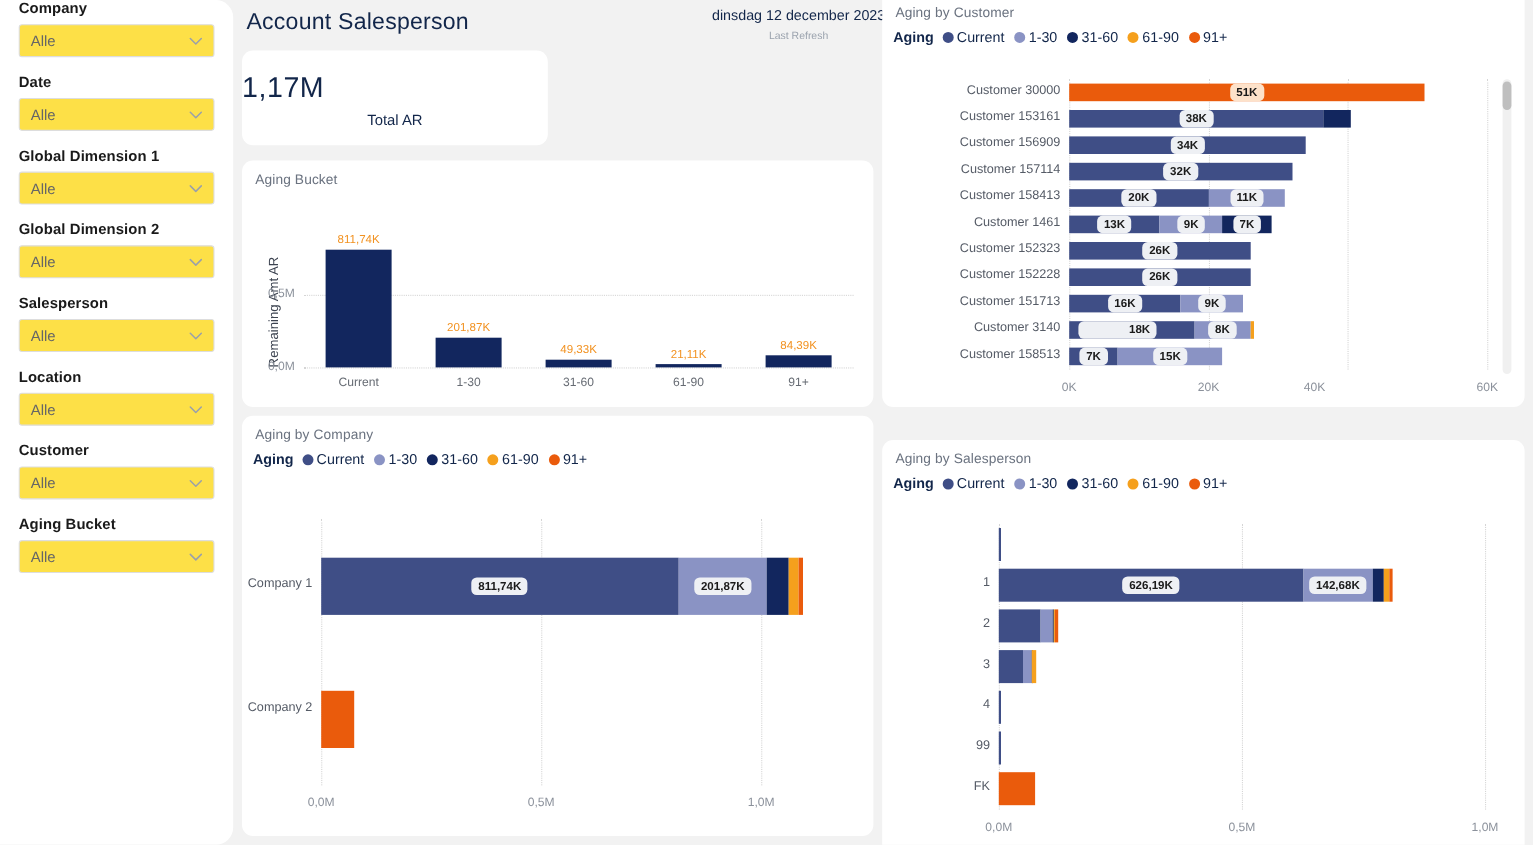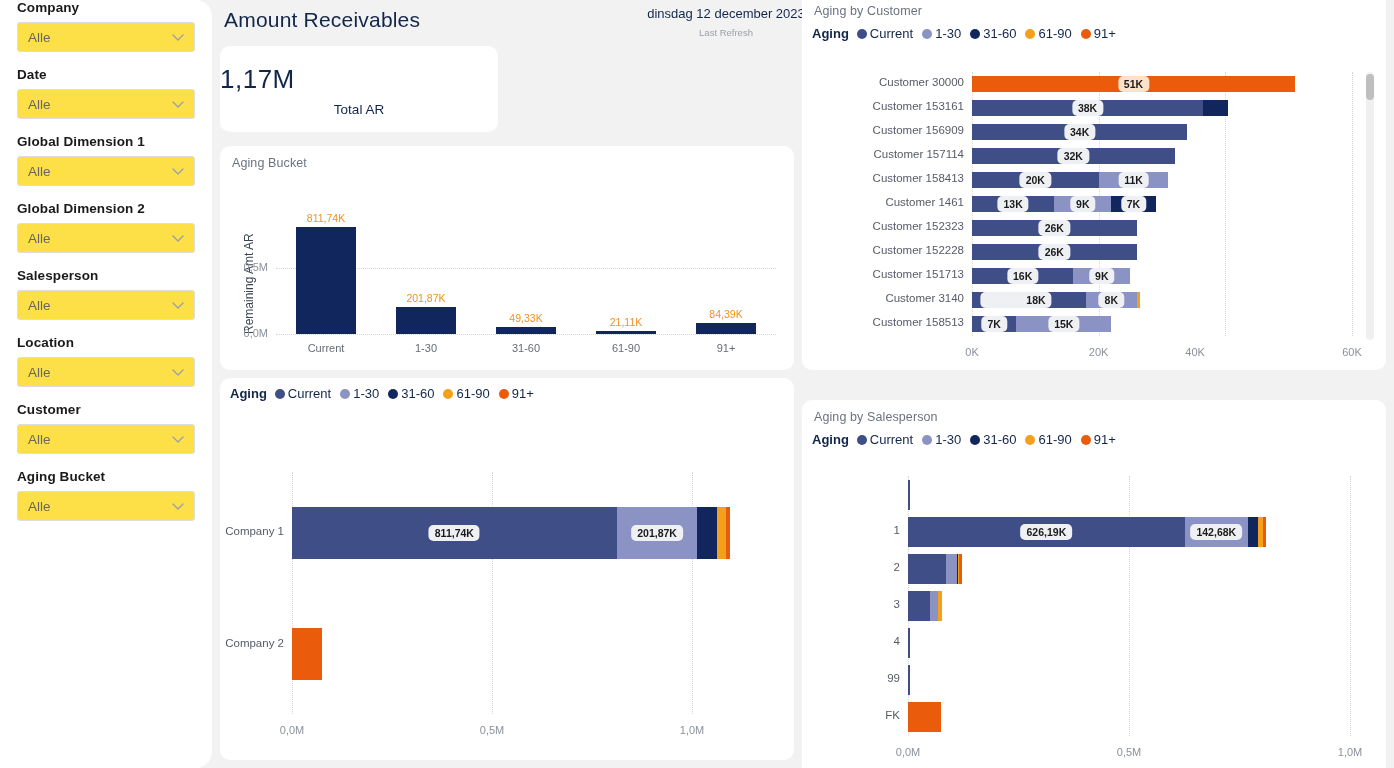--- a/index.html
+++ b/index.html
@@ -215,21 +215,21 @@
                 <path d="M3 6 L8 11 L13 6" fill="none" stroke="#9aa0aa" stroke-width="1.4" stroke-linecap="round" stroke-linejoin="round"></path>
               </svg>
             </span>
           </div>
         </div>
       </div>
   </aside>
 
   <section class="main">
 
-    <div class="hdr-title">Amount Receivables</div>
+    <div class="hdr-title">Account Salesperson</div>
     <div class="hdr-date">dinsdag 12 december 2023</div>
     <div class="hdr-sub">Last Refresh</div>
 
     <div class="card kpi kpi-1">
       <div class="kpi-val dark">1,17M</div>
       <div class="kpi-cap">Total AR</div>
     </div>
 
     <div class="card" id="card-bucket" style="left:8px; top:146px; width:574px; height:224px;">
       <div class="panel-title">Aging Bucket</div>
@@ -251,20 +251,21 @@
           <div class="bar" style="left:376px; top:163px; width:60px; height:3px; background:#12265e;"></div>
           <div class="col-lbl" style="left:356px; top:148px; width:100px;">21,11K</div>
           <div class="cat-lbl" style="left:356px; top:174px; width:100px;">61-90</div>
           <div class="bar" style="left:476px; top:154.86052px; width:60px; height:11.13948px; background:#12265e;"></div>
           <div class="col-lbl" style="left:456px; top:139.86052px; width:100px;">84,39K</div>
           <div class="cat-lbl" style="left:456px; top:174px; width:100px;">91+</div>
         </div>
     </div>
 
     <div class="card" id="card-company" style="left:8px; top:378px; width:574px; height:382px;">
+      <div class="panel-title">Aging by Company</div>
       <div class="legend" id="legend-company">
           <div class="legend-title">Aging</div>
           <div class="legend-item">
             <span class="dot" style="background:#3f4e86;"></span>
             <span class="legend-lbl">Current</span>
           </div>
           <div class="legend-item">
             <span class="dot" style="background:#8a93c4;"></span>
             <span class="legend-lbl">1-30</span>
           </div>

